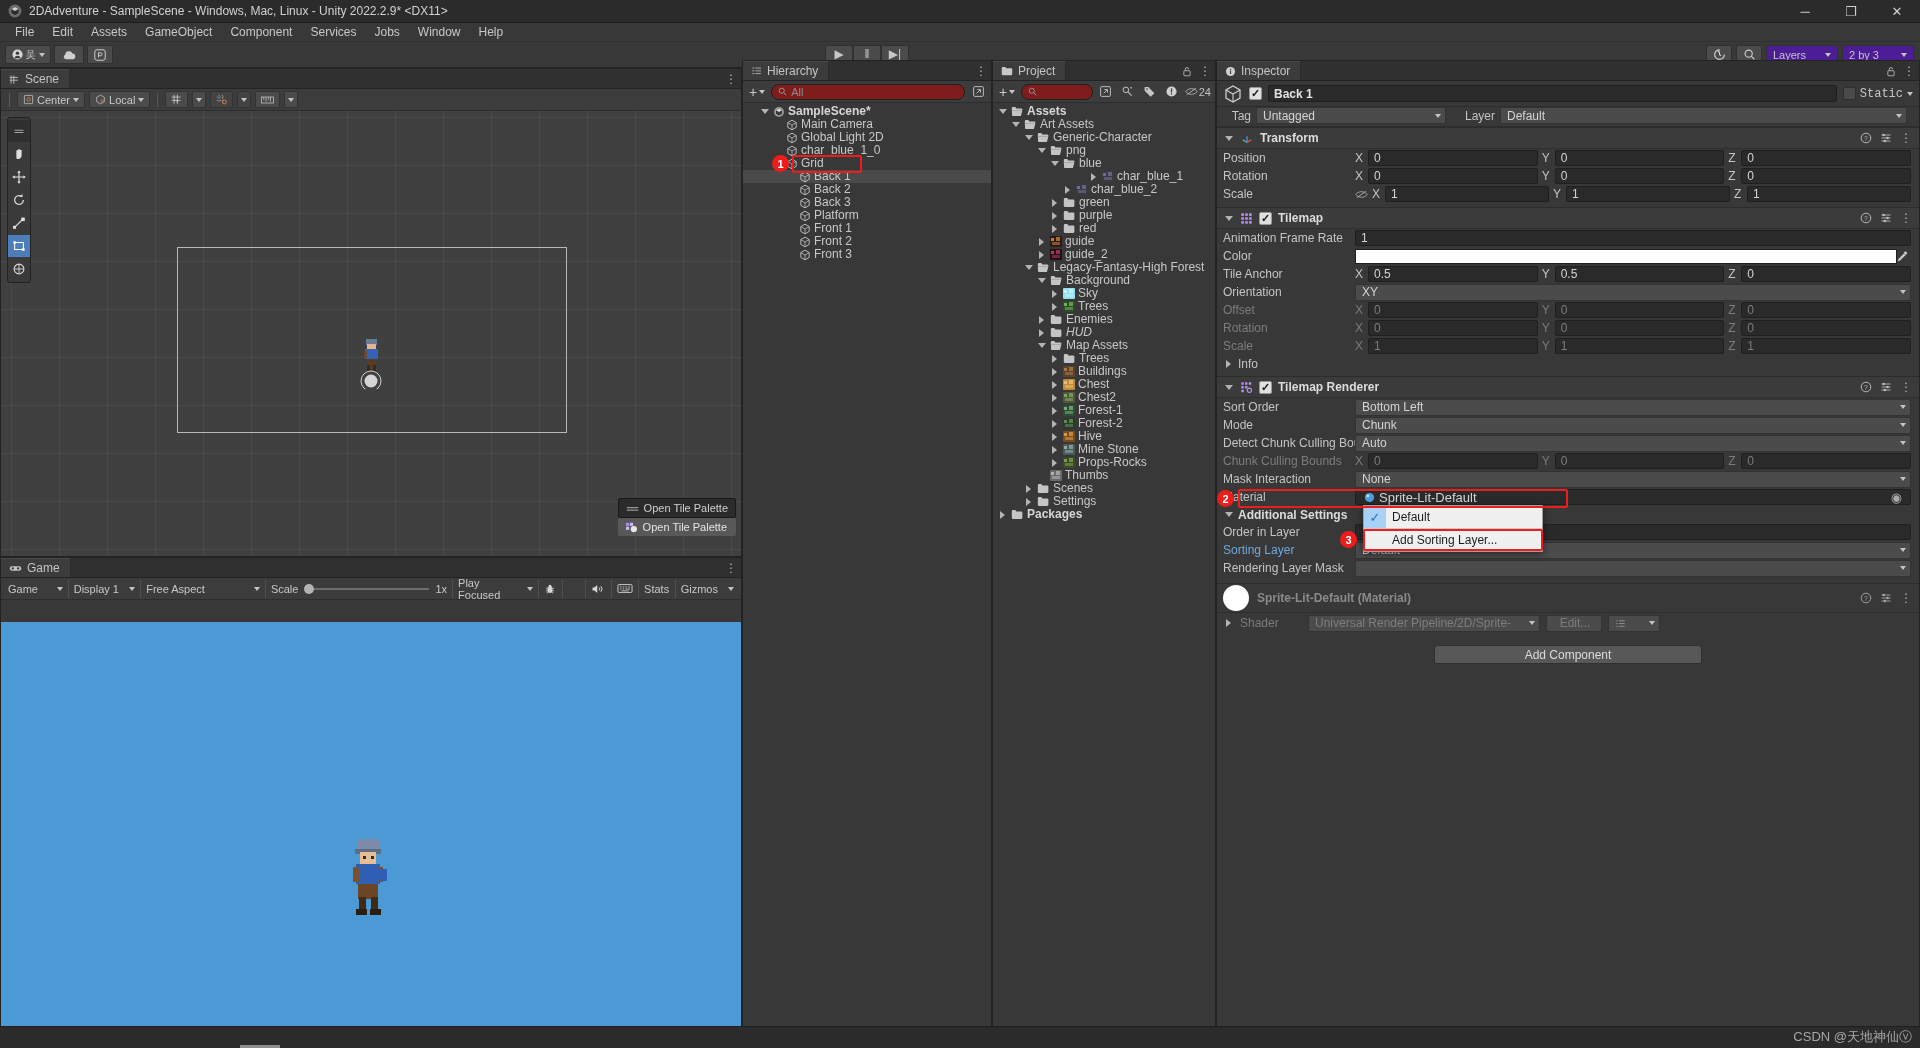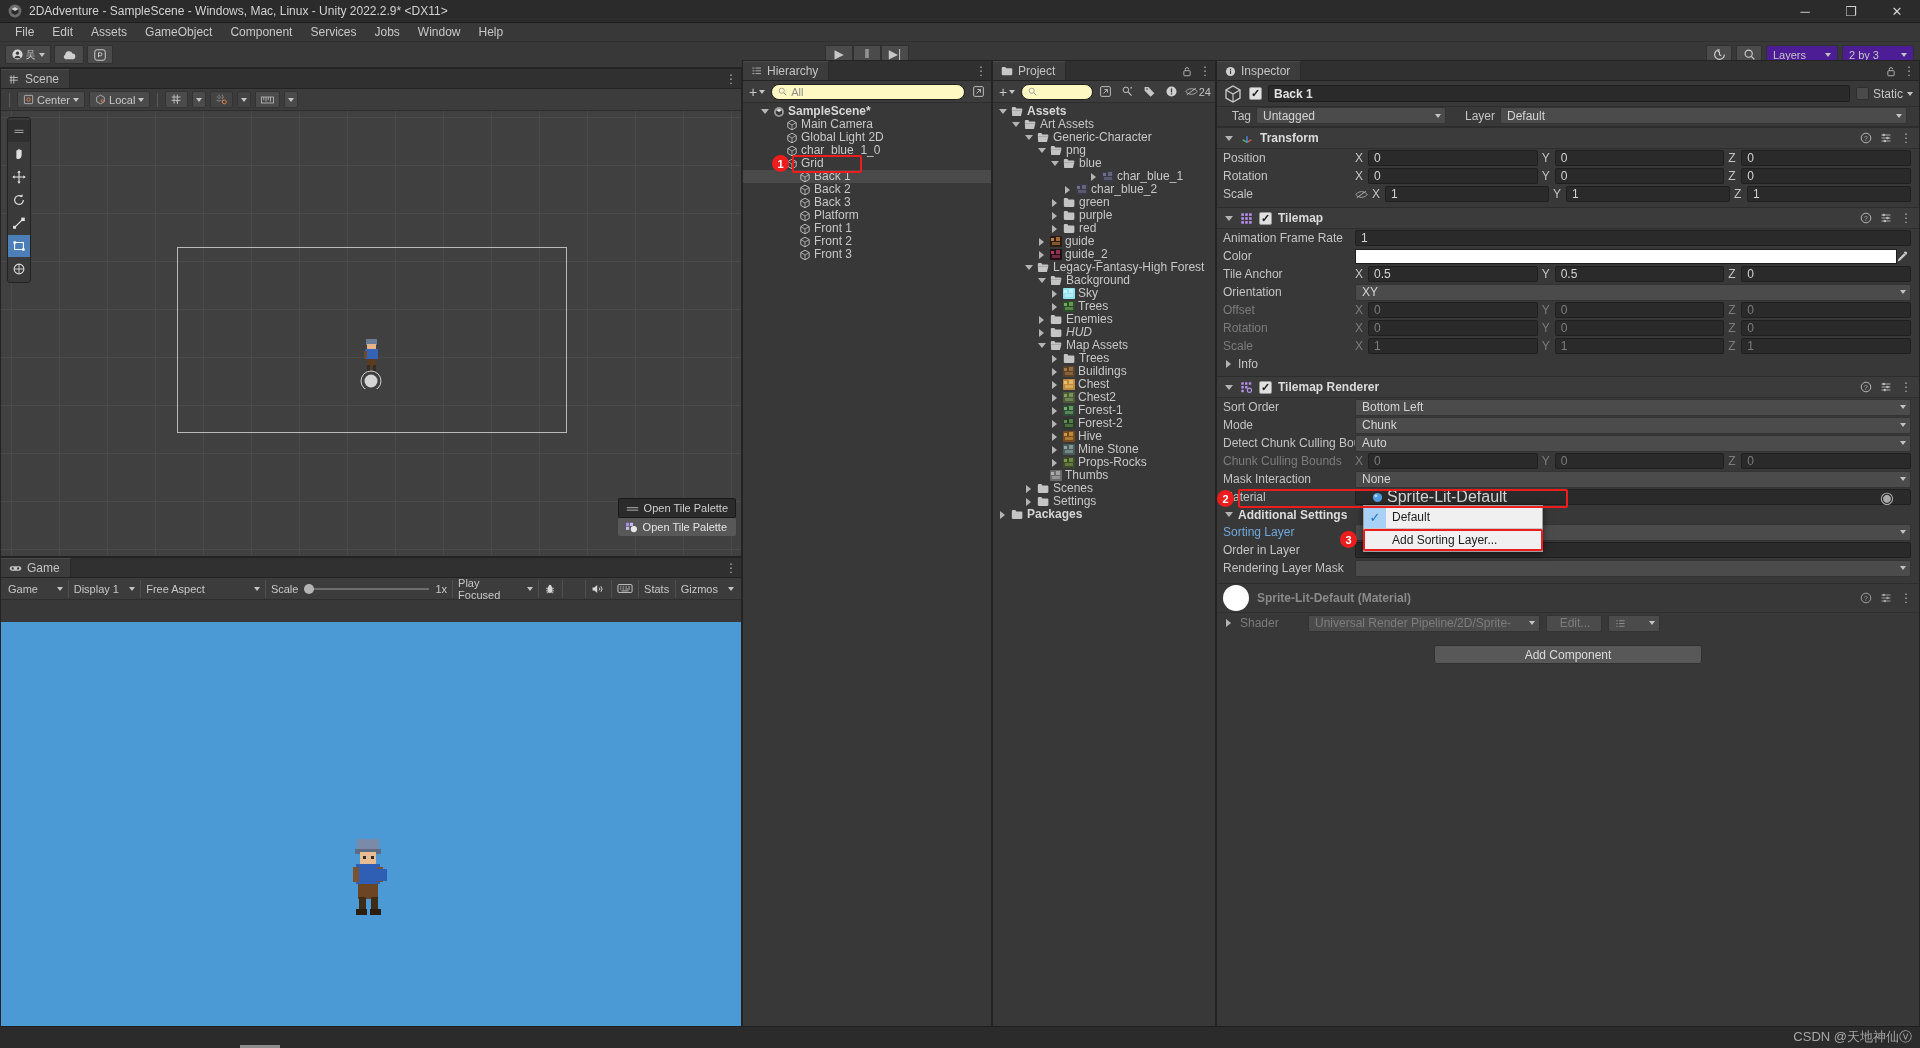--- a/index.html
+++ b/index.html
@@ -84,21 +84,21 @@
 
   .kebab { letter-spacing: 0; font-size: 12px; line-height: 1; color: #b4b4b4; }
 
   
   .subtoolbar {
     height: 22px; background: #3c3c3c; display: flex; align-items: center; gap: 4px;
     padding: 0 4px; border-bottom: 1px solid #2d2d2d;
   }
   .plus-btn { display: flex; align-items: center; gap: 2px; color: #c8c8c8; font-size: 14px; padding: 0 2px; }
   .search-box {
-    flex: 1; height: 16px; background: #fef9c3; border: 1px solid #202020; border-radius: 8px;
+    flex: 1; height: 16px; background: #7f1d1d; border: 1px solid #202020; border-radius: 8px;
     display: flex; align-items: center; padding: 0 6px; gap: 4px; color: #8d8d8d; font-size: 11px;
   }
   .icon-btn { width: 18px; height: 17px; display: flex; align-items: center; justify-content: center; color: #c0c0c0; }
 
   
   .tree { padding-top: 2px; font-size: 12px; user-select: none; }
   .trow { height: 13px; display: flex; align-items: center; gap: 3px; padding-left: 2px; white-space: nowrap; color: #c8c8c8; }
   .trow.sel { background: #4a4a4a; }
   .twist { width: 11px; height: 11px; display: flex; align-items: center; justify-content: center; flex: 0 0 auto; }
   .twist.open::before { content:''; border-left:4px solid transparent; border-right:4px solid transparent; border-top:5px solid #b4b4b4; }
@@ -159,21 +159,21 @@
   }
   .cube-big { width: 20px; height: 20px; flex: 0 0 auto; }
   .cb { width: 13px; height: 13px; background: #e0e0e0; border: 1px solid #999; border-radius: 2px;
         display: flex; align-items: center; justify-content: center; flex: 0 0 auto; }
   .cb.empty { background: #4a4a4a; border-color: #2e2e2e; }
   .cb .tick { color: #1c1c1c; font-size: 11px; line-height: 1; font-weight: bold; }
   .name-field {
     flex: 1; height: 17px; background: #2a2a2a; border: 1px solid #1e1e1e; border-radius: 2px;
     display: flex; align-items: center; padding: 0 5px; color: #e2e2e2; font-weight: bold; font-size: 12px;
   }
-  .static-row { display: flex; align-items: center; gap: 4px; color: #c4c4c4; }
+  .static-row { display: flex; align-items: center; gap: 4px; color: #c4c4c4; font-family: Liberation Mono, monospace; }
   .taglayer { height: 20px; display: flex; align-items: center; gap: 5px; padding: 0 6px 2px 6px; background: #383838; border-bottom: 1px solid #2d2d2d; }
   .lbl { color: #c4c4c4; font-size: 12px; }
   .dd {
     height: 17px; background: #4b4b4b; border: 1px solid #333; border-radius: 2px;
     display: flex; align-items: center; justify-content: space-between; padding: 0 4px 0 6px;
     color: #d4d4d4; font-size: 12px; gap: 6px;
   }
   .dd.disabled { color: #7d7d7d; text-align: center; }
 
   .comp-header {
@@ -190,21 +190,21 @@
   .axis.dim { color: #7c7c7c; }
   .nfield {
     flex: 1; height: 16px; background: #2a2a2a; border: 1px solid #1f1f1f; border-radius: 2px;
     display: flex; align-items: center; padding: 0 5px; color: #d4d4d4; font-size: 12px;
   }
   .nfield.dim { color: #7c7c7c; }
   .wfield { flex: 1; margin-right: 8px; }
   .colorfield { flex: 1; height: 15px; background: #fff; border: 1px solid #1f1f1f; margin-right: 22px; position: relative; }
   .objfield {
     flex: 1; height: 16px; background: #2a2a2a; border: 1px solid #1f1f1f; border-radius: 2px;
-    display: flex; align-items: center; padding: 0 16px; gap: 4px; color: #d4d4d4; font-size: 16px; margin-right: 8px;
+    display: flex; align-items: center; padding: 0 8px; gap: 4px; color: #d4d4d4; font-size: 13px; margin-right: 8px;
   }
   .foldout { height: 17px; display: flex; align-items: center; gap: 4px; padding-left: 6px; color: #c4c4c4; }
   .matprev { width: 26px; height: 26px; border-radius: 50%; background: #fff; flex: 0 0 auto; }
   .addcomp {
     width: 268px; height: 19px; background: #585858; border: 1px solid #303030; border-radius: 3px;
     display: flex; align-items: center; justify-content: center; color: #dcdcdc; font-size: 12px;
     margin: 12px auto 0 auto;
   }
 
   
@@ -1329,29 +1329,29 @@
             </svg>
           <span>Sprite-Lit-Default</span>
           <span style="margin-left:auto; color:#aaa">◉</span>
         </div>
       </div>
       <div class="foldout">
         <span class="twist open"></span>
         <span style="font-weight:bold; color:#dcdcdc">Additional Settings</span>
       </div>
       <div class="prow">
+        <span class="pname">Order in Layer</span>
+        <div class="nfield wfield"></div>
+      </div>
+      <div class="prow">
         <span class="pname" style="color:#6fa8dc">Sorting Layer</span>
         <div class="dd" style="flex:1; margin-right:8px">
           <span>Default</span>
           <span class="caret"></span>
         </div>
-      </div>
-      <div class="prow">
-        <span class="pname">Order in Layer</span>
-        <div class="nfield wfield"></div>
       </div>
       <div class="prow">
         <span class="pname">Rendering Layer Mask</span>
         <div class="dd" style="flex:1; margin-right:8px">
           <span></span>
             <span class="caret"></span>
         </div>
       </div>
 
       <div class="comp-header" style="height:30px; margin-top:6px; background:#383838; gap:8px">

